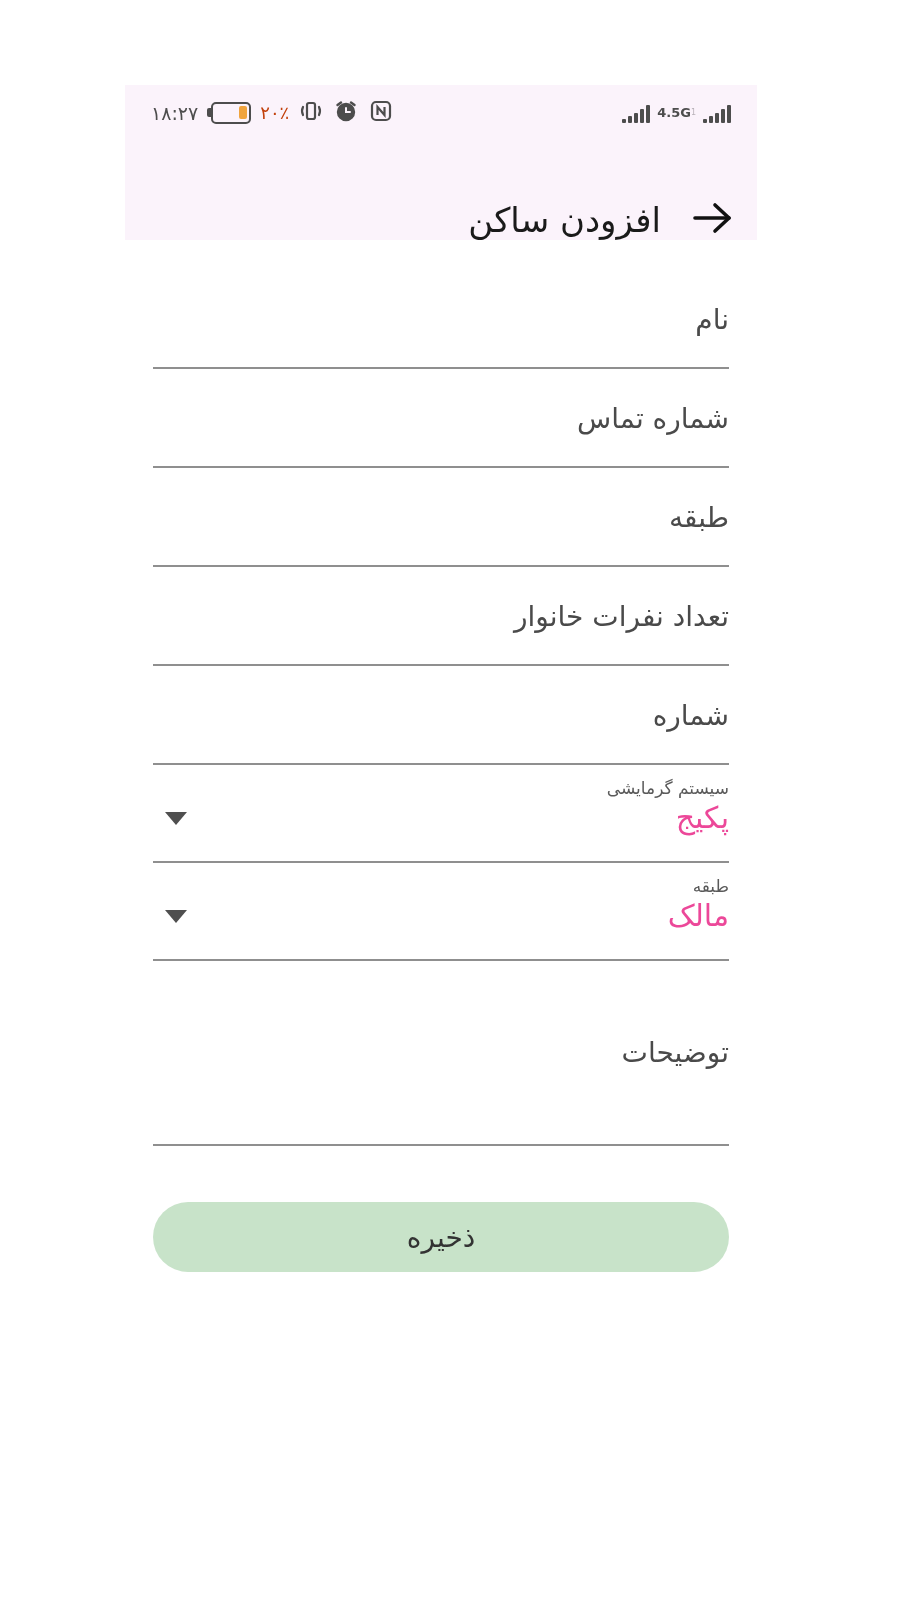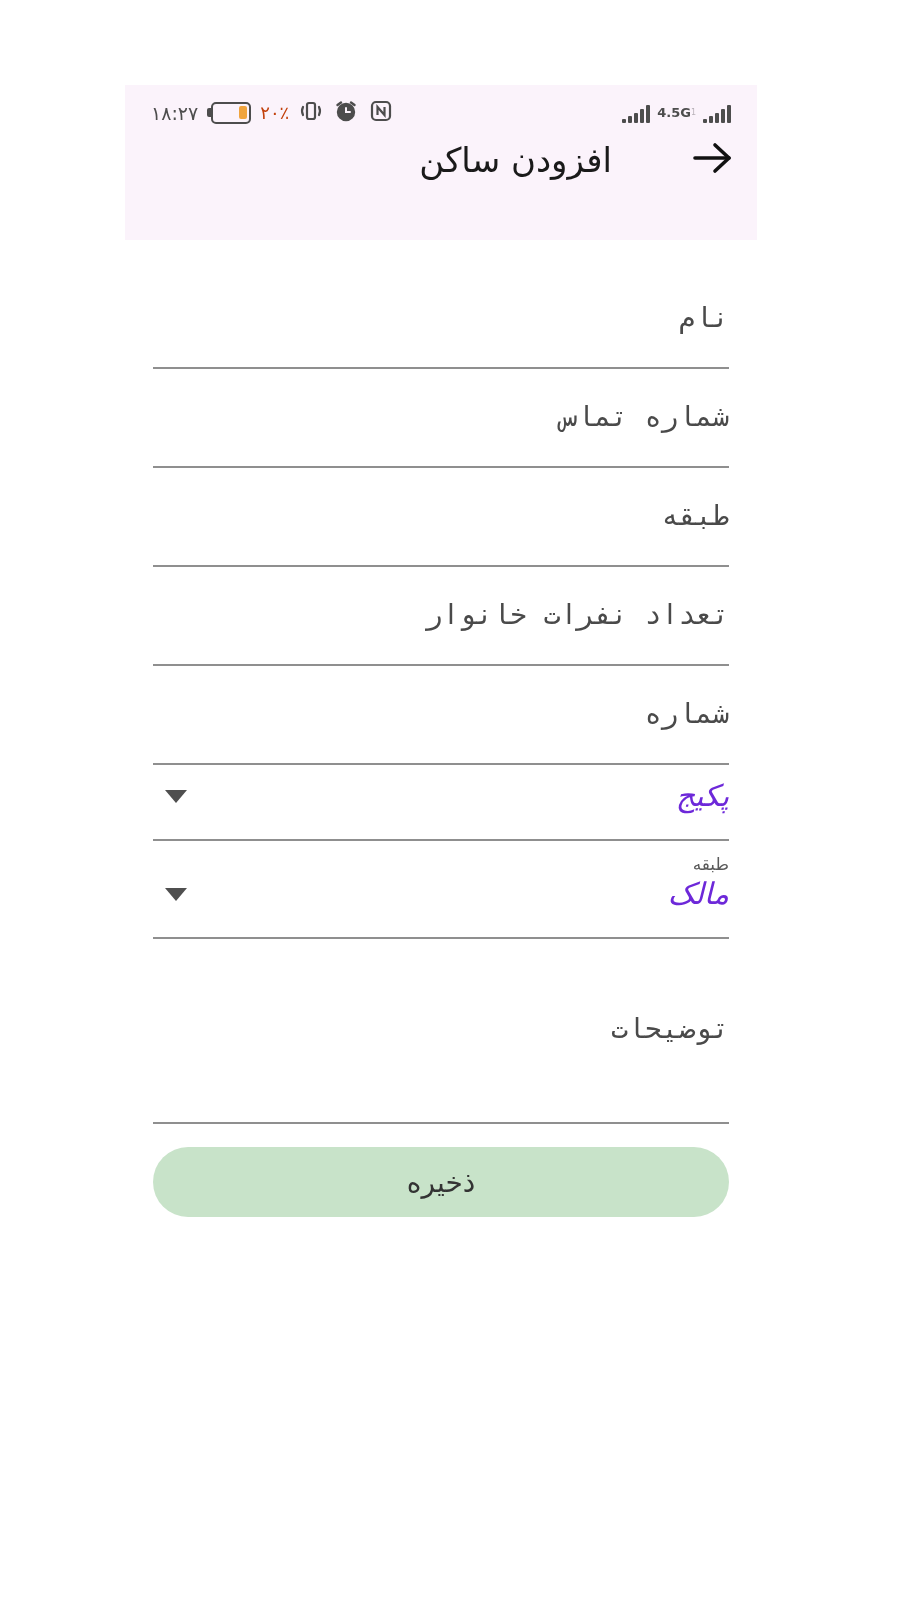--- a/index.html
+++ b/index.html
@@ -49,76 +49,74 @@
   
   .sig-bars { display: flex; align-items: flex-end; gap: 2px; height: 20px; }
   .sig-bars i { display: block; width: 4px; background: #4d4d4d; border-radius: 1px; }
   .net-stack { display: flex; align-items: center; line-height: 1; margin: 0 2px; }
   .net-label { font-size: 13px; font-weight: bold; color: #4d4d4d; }
   .net-sub { font-size: 8px; color: #b9b2b9; margin-top: 1px; }
   
   .app-bar {
     height: 100px;
     display: flex;
-    align-items: flex-start;
+    align-items: flex-end;
     padding: 0 22px;
-    gap: 77px;
+    gap: 28px;
   }
   .back-btn { width: 46px; height: 40px; display: flex; align-items: center; justify-content: center; cursor: pointer; }
   .page-title {
     font-size: 34px;
     color: #1a1a1a;
   }
   
   .content { padding: 0 28px; }
   .field {
     border-bottom: 2px solid #8f8f8f;
     padding: 33px 0 30px 0;
   }
   .field.first { padding-top: 63px; }
   .field-label {
     font-size: 28px;
     line-height: 34px;
     color: #4a4a4a;
-    font-family: Liberation Mono, monospace;
   }
   .dropdown {
     border-bottom: 2px solid #8f8f8f;
     padding: 12px 0 24px 0;
   }
   .dd-label {
     font-size: 17px;
     line-height: 22px;
     color: #5a5a5a;
   }
   .dd-row {
     display: flex;
     align-items: center;
     justify-content: space-between;
   }
   .dd-value {
     font-size: 30px;
     line-height: 38px;
-    color: #6d28d9;
-    font-style: italic;
+    color: #ec4899;
   }
   .dd-caret {
     width: 0; height: 0;
     border-left: 11px solid transparent;
     border-right: 11px solid transparent;
     border-top: 13px solid #4f4f4f;
     margin-left: 12px;
   }
   .textarea-field {
     border-bottom: 2px solid #8f8f8f;
     height: 185px;
     display: flex;
     align-items: center;
   }
-  .save-wrap { margin-top: 23px; }
+  .save-wrap { margin-top: 56px; }
   .save-button {
     width: 100%;
     height: 70px;
     border: none;
     border-radius: 35px;
     font-size: 28px;
     color: #333333;
     font-family: inherit;
     cursor: pointer;
     display: flex;
@@ -216,20 +214,21 @@
 
     <div class="field">
       <div class="field-label">تعداد نفرات خانوار</div>
     </div>
 
     <div class="field">
       <div class="field-label">شماره</div>
     </div>
 
     <div class="dropdown">
+      <div class="dd-label">سیستم گرمایشی</div>
       <div class="dd-row">
         <div class="dd-value">پکیج</div>
         <div class="dd-caret"></div>
       </div>
     </div>
 
     <div class="dropdown">
       <div class="dd-label">طبقه</div>
       <div class="dd-row">
         <div class="dd-value">مالک</div>

